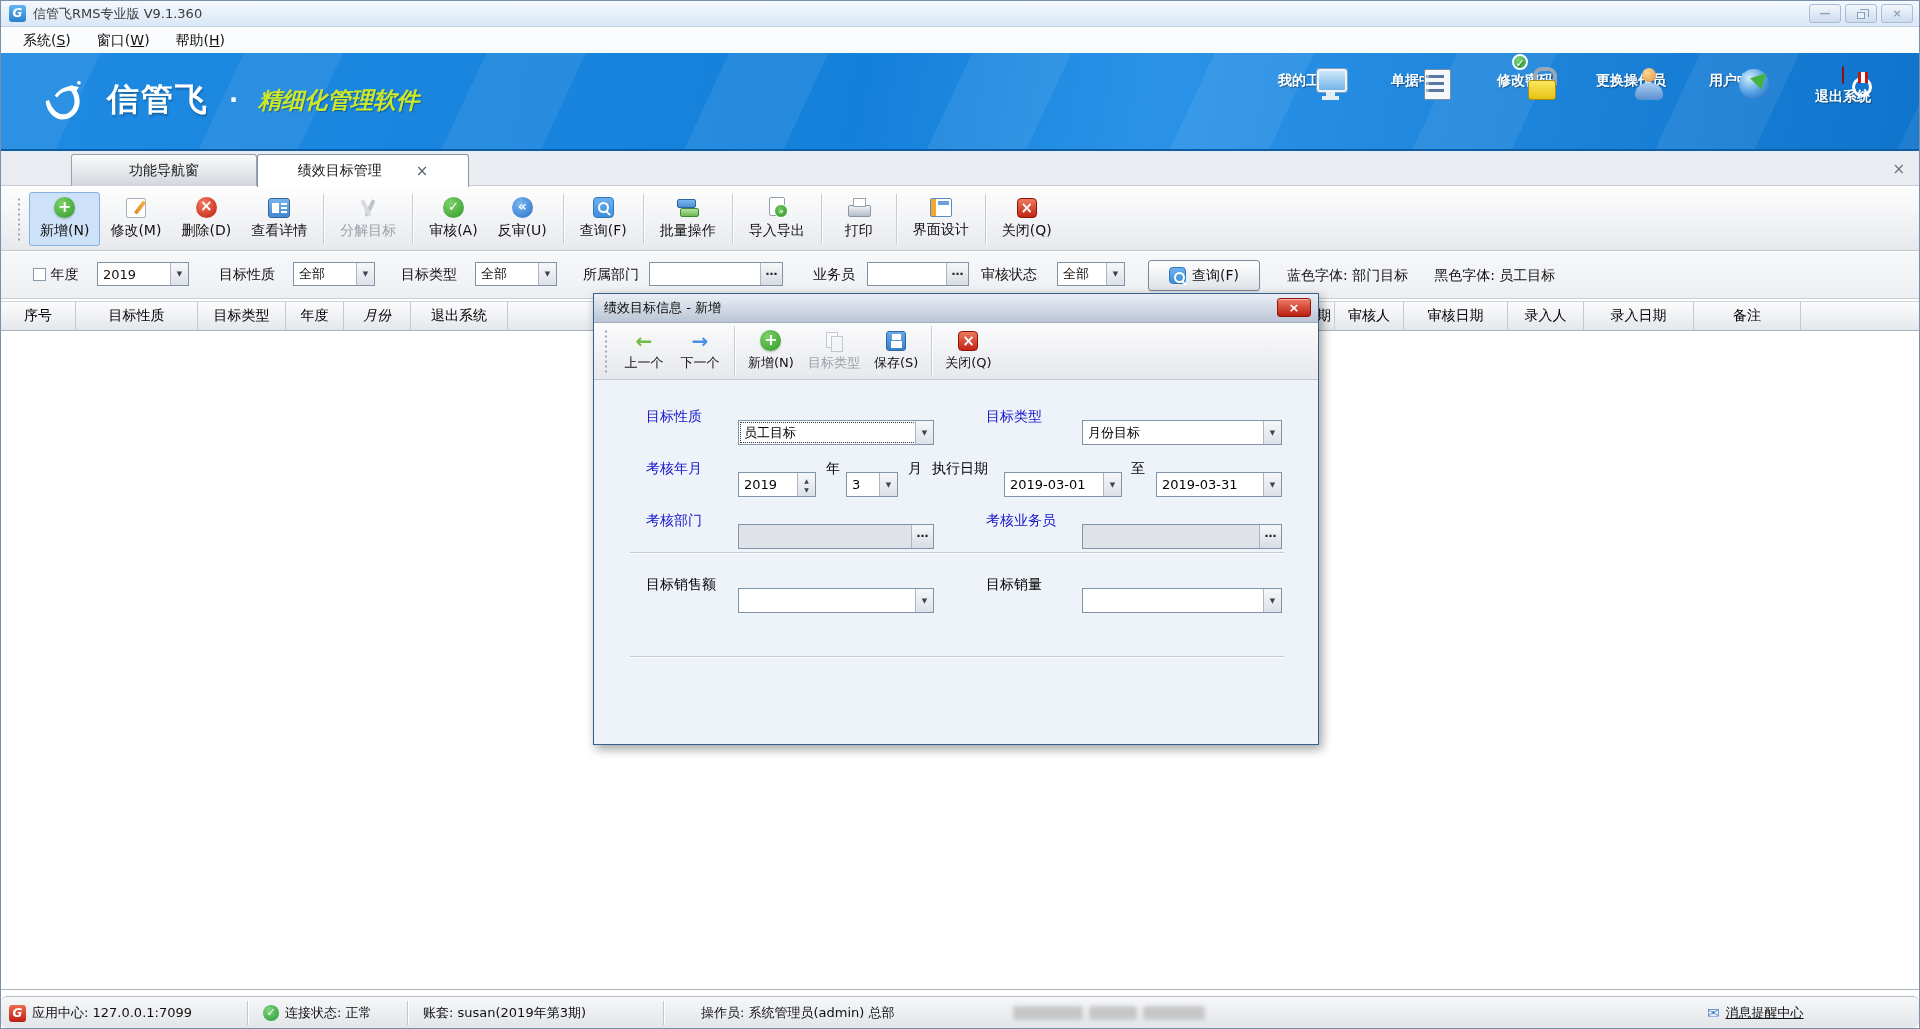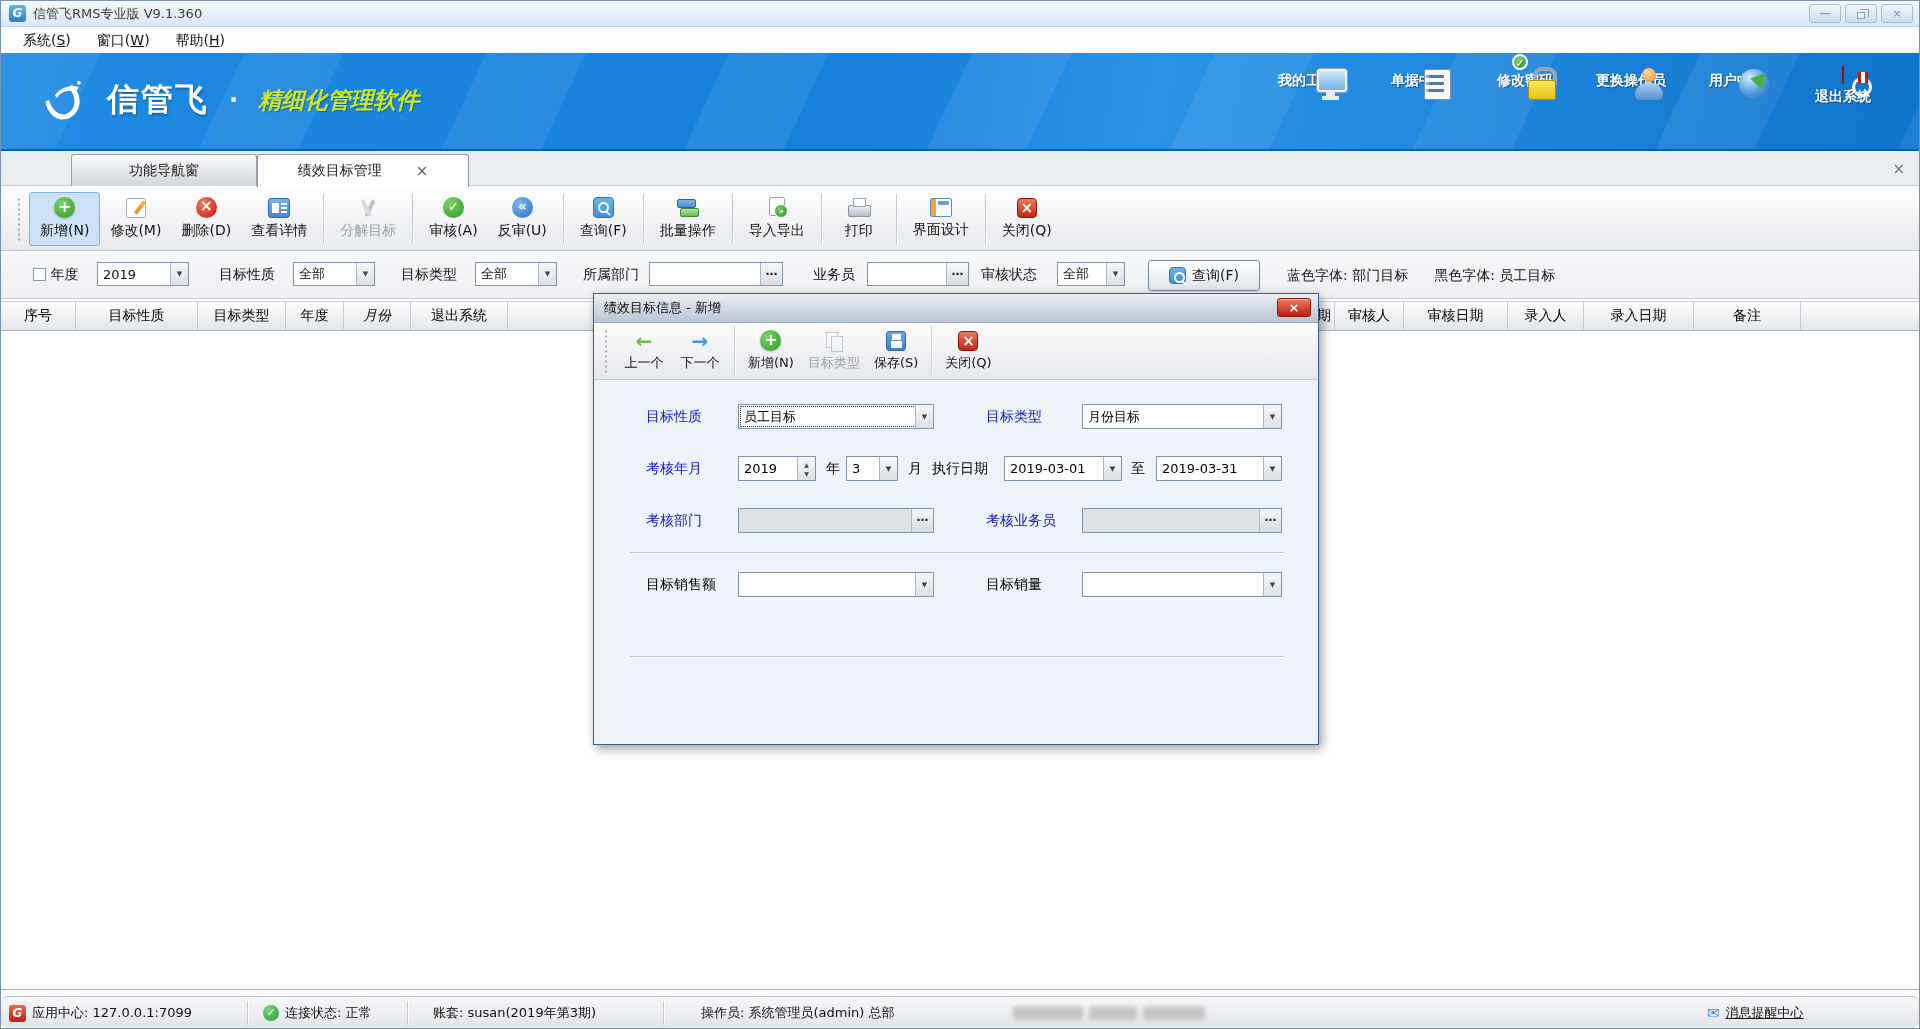--- a/index.html
+++ b/index.html
@@ -141,21 +141,21 @@
   .dialog{position:absolute;left:592px;top:292px;width:726px;height:452px;background:#eef3f9;border:1px solid #35608e;box-shadow:3px 4px 10px rgba(0,0,0,.38);}
   .dtitle{position:absolute;left:0;top:0;width:100%;height:29px;background:linear-gradient(#eceff5,#b9c5d5);border-bottom:1px solid #9fadbf;display:flex;align-items:center;padding:0 10px;font-size:13px;color:#0a0a0a;}
   .dclose{position:absolute;right:7px;top:4px;width:34px;height:19px;background:linear-gradient(#ee7a66,#bb1f12);border:1px solid #8e1408;border-radius:3px;color:#fff;text-align:center;font-size:13px;font-weight:bold;line-height:17px;box-shadow:inset 0 1px 0 rgba(255,255,255,.45);}
   .dtoolbar{position:absolute;left:0;top:29px;width:100%;height:57px;background:linear-gradient(#fbfbfc,#e6e8ec);border-bottom:1px solid #c2c8cf;display:flex;align-items:center;padding-left:10px;}
   .dbtn{display:flex;flex-direction:column;align-items:center;justify-content:center;gap:3px;min-width:56px;padding:3px 7px;height:50px;font-size:13px;color:#111;}
   .dbtn.disabled{color:#9aa0a8;}
   .dcontent{position:absolute;left:0;top:86px;width:100%;bottom:0;}
   .drow{position:absolute;left:0;width:100%;height:26px;}
   .dlabel{position:absolute;top:4px;font-size:14px;white-space:nowrap;}
   .dlabel.blue{color:#1414cc;}
-  .dcombo{position:absolute;top:0;height:25px;background:#fff;border:1px solid #8193a6;display:flex;align-items:center;}
+  .dcombo{position:absolute;top:16px;height:25px;background:#fff;border:1px solid #8193a6;display:flex;align-items:center;}
   .dcombo .cval{flex:1;padding:0 5px;font-size:13px;white-space:nowrap;overflow:hidden;}
   .dcombo .cbtn{width:18px;height:100%;border-left:1px solid #aab6c2;background:linear-gradient(#f6f7f9,#dde1e7);position:relative;}
   .dcombo .cbtn::before{content:"▼";position:absolute;left:0;top:50%;transform:translateY(-50%);width:100%;text-align:center;font-size:7px;color:#3a4450;}
   .dcombo.focus{outline:1px dotted #333;outline-offset:-3px;}
   .dcombo.gray{background:#dfe3e8;}
   .spin .cbtn::before{content:"▲";font-size:6px;top:30%;}
   .spin .cbtn::after{content:"▼";position:absolute;left:0;top:68%;transform:translateY(-50%);width:100%;text-align:center;font-size:6px;color:#3a4450;}
   .dsep{position:absolute;left:36px;width:654px;height:1px;background:#c4cbd3;box-shadow:0 1px 0 #fff;}
   .dfooter{position:absolute;left:36px;width:654px;height:32px;background:#fdfce4;border:1px solid #c9c9b4;display:flex;align-items:center;font-size:14px;color:#111;}
   .dfooter span{white-space:nowrap;}
@@ -479,21 +479,21 @@
     <div class="sitem" style="left:8px;">
       <span class="appico red"></span>
       <span>应用中心: 127.0.0.1:7099</span>
     </div>
     <div class="ssep" style="left:246px;"></div>
     <div class="sitem" style="left:262px;">
       <span class="ic-ok"></span>
       <span>连接状态: 正常</span>
     </div>
     <div class="ssep" style="left:406px;"></div>
-    <div class="sitem" style="left:432px;">
+    <div class="sitem" style="left:422px;">
       <span>账套: susan(2019年第3期)</span>
     </div>
     <div class="ssep" style="left:662px;"></div>
     <div class="sitem" style="left:700px;">
       <span>操作员: 系统管理员(admin) 总部</span>
     </div>
     <div class="watermark">
       <i style="width:70px;"></i>
         <i style="width:48px;"></i>
         <i style="width:62px;"></i>

